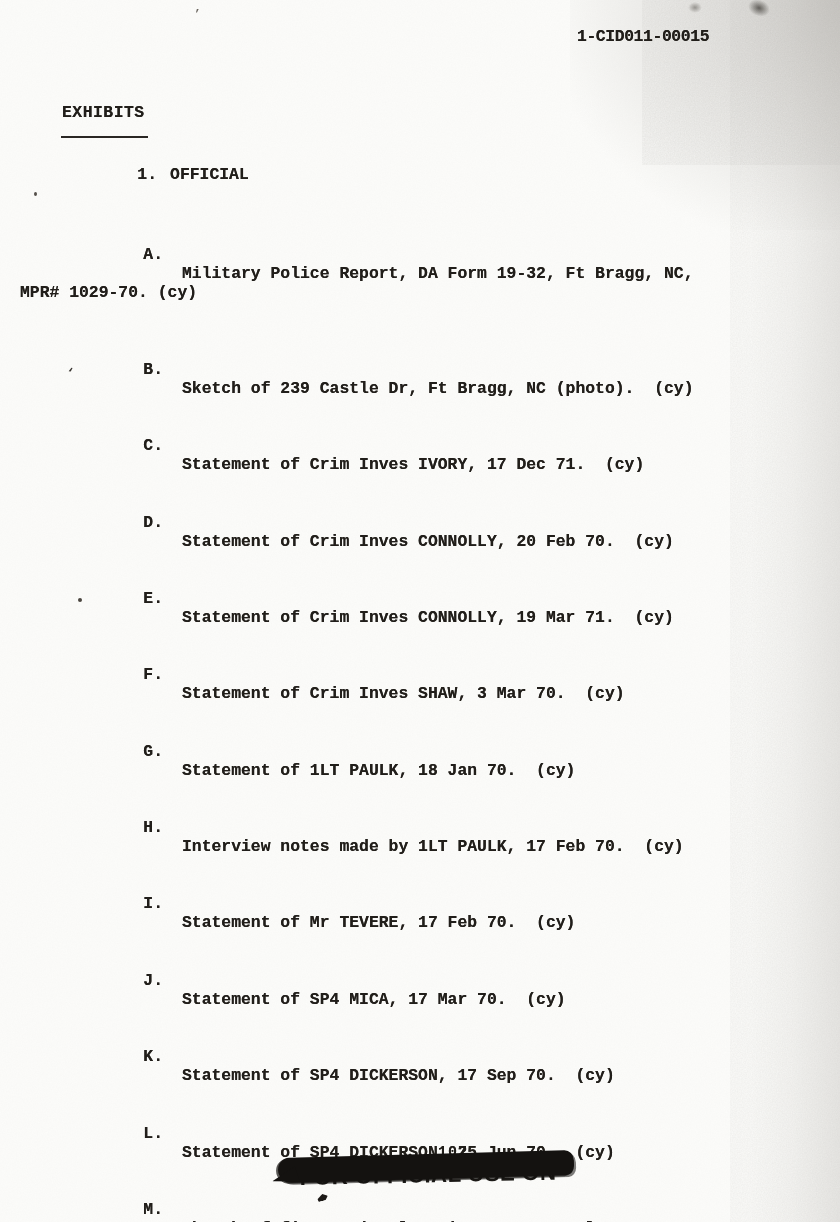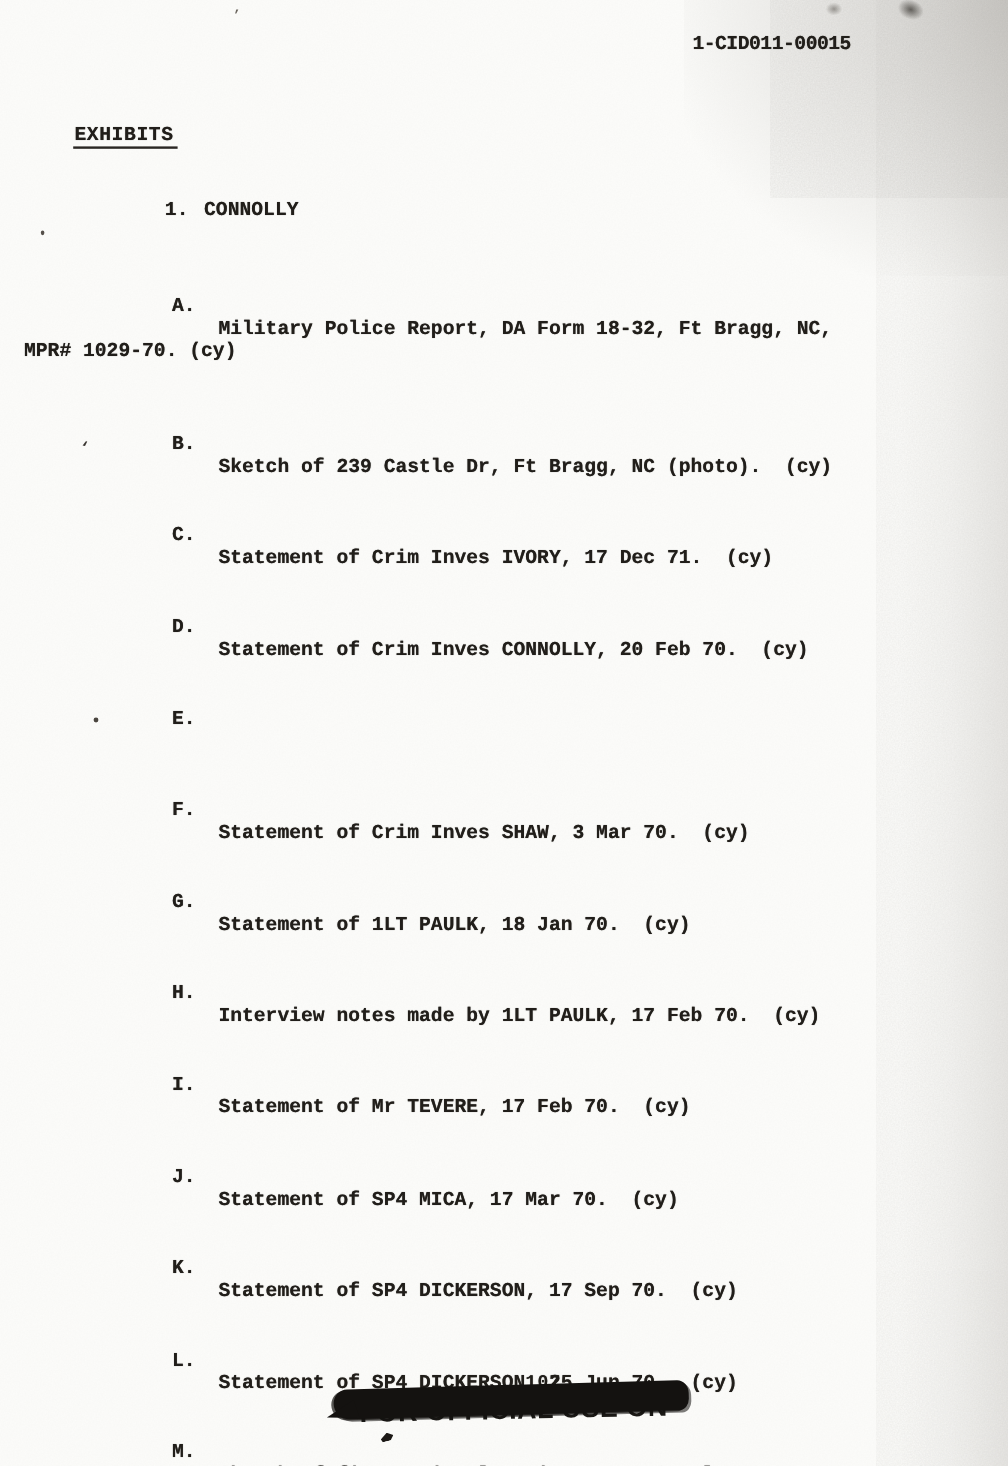--- a/index.html
+++ b/index.html
@@ -8,21 +8,21 @@
     background:#fcfcfa; overflow:hidden;
     font-family:"Liberation Mono","DejaVu Sans Mono",monospace;
     font-weight:700; font-size:16.4px; color:#211e1a;
     -webkit-font-smoothing:antialiased;
   }
   .page * { white-space:pre; }
   .ink { text-shadow:0 0 .6px rgba(33,30,26,.85); }
 
   
   .doc-number { position:absolute; left:577px; top:27px; letter-spacing:-0.4px; }
-  .heading { position:absolute; left:61px; top:103px; border-bottom:2px solid #2a2724; padding:0 3px 0 1px; letter-spacing:0.5px; }
+  .heading { position:absolute; left:61px; top:103px; border-bottom:2px solid #2a2724; padding:0 3px 14px 1px; letter-spacing:0.5px; }
   .section-line { position:absolute; left:98px; top:146px; }
   .section-line .sec-title { margin-left:13px; }
 
   
   .list { position:absolute; left:0; top:188px; width:840px; }
   .line { position:relative; height:19.38px; }
   .lbl { position:absolute; left:123px; width:40px; text-align:right; display:inline-block; }
   .txt { position:absolute; left:182px; }
   .cont { position:absolute; left:20px; }
 
@@ -86,46 +86,47 @@
       <feColorMatrix type="matrix" values="0 0 0 0 0.42  0 0 0 0 0.41  0 0 0 0 0.39  0 0 0 0.9 0"></feColorMatrix>
     </filter>
     <rect x="0" y="0" width="840" height="1222" filter="url(#grain)" opacity="0.05"></rect>
     <rect x="740" y="0" width="100" height="1222" filter="url(#grain)" opacity="0.16"></rect>
     <rect x="660" y="0" width="180" height="150" filter="url(#grain)" opacity="0.22"></rect>
   </svg>
 
   <div class="doc-number ink">1-CID011-00015</div>
   <div class="heading ink">EXHIBITS</div>
   <div class="section-line ink">
-    <span class="sec-num">1.</span><span class="sec-title">CONNOLLY</span>
+    <span class="sec-num">1.</span><span class="sec-title">OFFICIAL</span>
   </div>
 
   <div class="list ink">
     <div class="line">
       <span class="lbl">A.</span>
-      <span class="txt">Military Police Report, DA Form 18-32, Ft Bragg, NC,</span>
+      <span class="txt">Military Police Report, DA Form 19-32, Ft Bragg, NC,</span>
     </div>
   <div class="line"><span class="cont">MPR# 1029-70. (cy)</span></div>
     <div class="line">
       <span class="lbl">B.</span>
       <span class="txt">Sketch of 239 Castle Dr, Ft Bragg, NC (photo).  (cy)</span>
     </div>
   
     <div class="line">
       <span class="lbl">C.</span>
       <span class="txt">Statement of Crim Inves IVORY, 17 Dec 71.  (cy)</span>
     </div>
   
     <div class="line">
       <span class="lbl">D.</span>
       <span class="txt">Statement of Crim Inves CONNOLLY, 20 Feb 70.  (cy)</span>
     </div>
   
     <div class="line">
       <span class="lbl">E.</span>
+      <span class="txt">Statement of Crim Inves CONNOLLY, 19 Mar 71.  (cy)</span>
     </div>
   
     <div class="line">
       <span class="lbl">F.</span>
       <span class="txt">Statement of Crim Inves SHAW, 3 Mar 70.  (cy)</span>
     </div>
   
     <div class="line">
       <span class="lbl">G.</span>
       <span class="txt">Statement of 1LT PAULK, 18 Jan 70.  (cy)</span>

